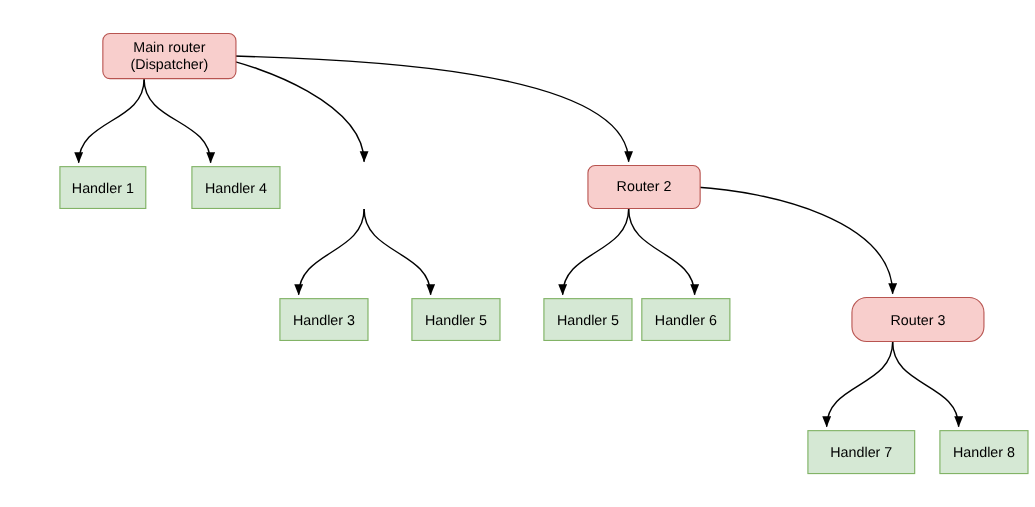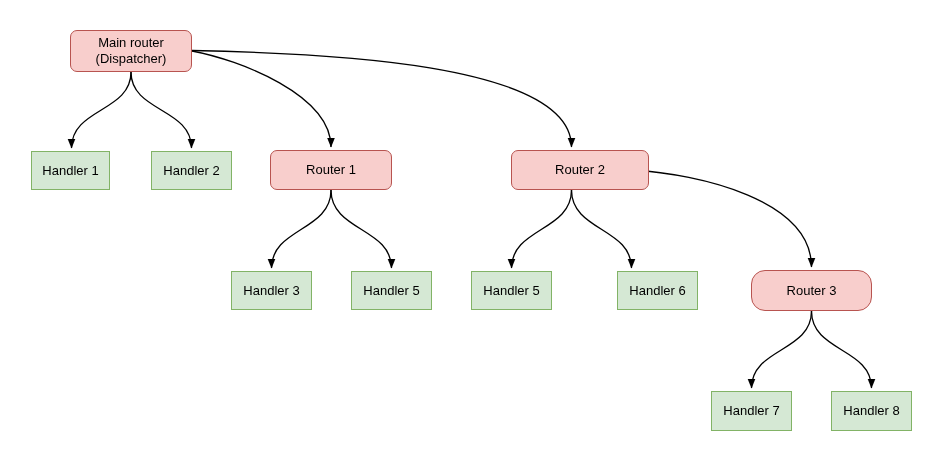--- a/index.html
+++ b/index.html
@@ -36,42 +36,43 @@
     position: absolute;
     box-sizing: border-box;
     display: flex;
     flex-direction: column;
     align-items: center;
     justify-content: center;
     text-align: center;
     font-size: 13px;
     line-height: 16px;
     color: var(--text, #000000);
+    margin-left: 23px;
   }
   .router {
     background: var(--router-fill, #f8cecc);
     border: 1.3px solid var(--router-border, #b85450);
     border-radius: 7px;
   }
   .handler {
     background: var(--handler-fill, #d5e8d4);
     border: 1.3px solid var(--handler-border, #82b366);
   }
   
   #node-main-router { left: 70px;  top: 30px;  width: 122px; height: 42px; }
   #node-handler-1   { left: 31px;  top: 151px; width: 79px;  height: 39px; }
   #node-handler-2   { left: 151px; top: 151px; width: 81px;  height: 39px; }
   #node-router-1    { left: 270px; top: 150px; width: 122px; height: 40px; }
-  #node-router-2    { left: 511px; top: 150px; width: 138px; height: 40px; }
+  #node-router-2    { left: 511px; top: 150px; width: 103px; height: 40px; }
   #node-handler-3   { left: 231px; top: 271px; width: 81px;  height: 39px; }
   #node-handler-4   { left: 351px; top: 271px; width: 81px;  height: 39px; }
   #node-handler-5   { left: 471px; top: 271px; width: 81px;  height: 39px; }
-  #node-handler-6   { left: 617px; top: 271px; width: 81px;  height: 39px; }
+  #node-handler-6   { left: 560px; top: 271px; width: 81px;  height: 39px; }
   #node-router-3    { left: 751px; top: 270px; width: 121px; height: 41px; border-radius: 14px; }
-  #node-handler-7   { left: 711px; top: 391px; width: 81px;  height: 40px; }
+  #node-handler-7   { left: 711px; top: 391px; width: 98px;  height: 40px; }
   #node-handler-8   { left: 831px; top: 391px; width: 81px;  height: 40px; }
 </style>
 </head>
 <body>
 
 <div id="canvas">
 
   <svg id="edge-layer" viewBox="0 0 941 461" xmlns="http://www.w3.org/2000/svg">
     <defs>
       <marker id="arrow" markerUnits="userSpaceOnUse" markerWidth="11" markerHeight="9" refX="9.5" refY="4" orient="auto">
@@ -93,26 +94,23 @@
 
   <div id="node-main-router" class="node router">
     <span>Main router</span>
     <span>(Dispatcher)</span>
   </div>
 
   <div id="node-handler-1" class="node handler">
     <span>Handler 1</span>
   </div>
   <div id="node-handler-2" class="node handler">
-    <span>Handler 2</span>
+    <span>Handler 4</span>
   </div>
 
-  <div id="node-router-1" class="node router">
-    <span>Router 1</span>
-  </div>
   <div id="node-router-2" class="node router">
     <span>Router 2</span>
   </div>
 
   <div id="node-handler-3" class="node handler">
     <span>Handler 3</span>
   </div>
   <div id="node-handler-4" class="node handler">
     <span>Handler 5</span>
   </div>

